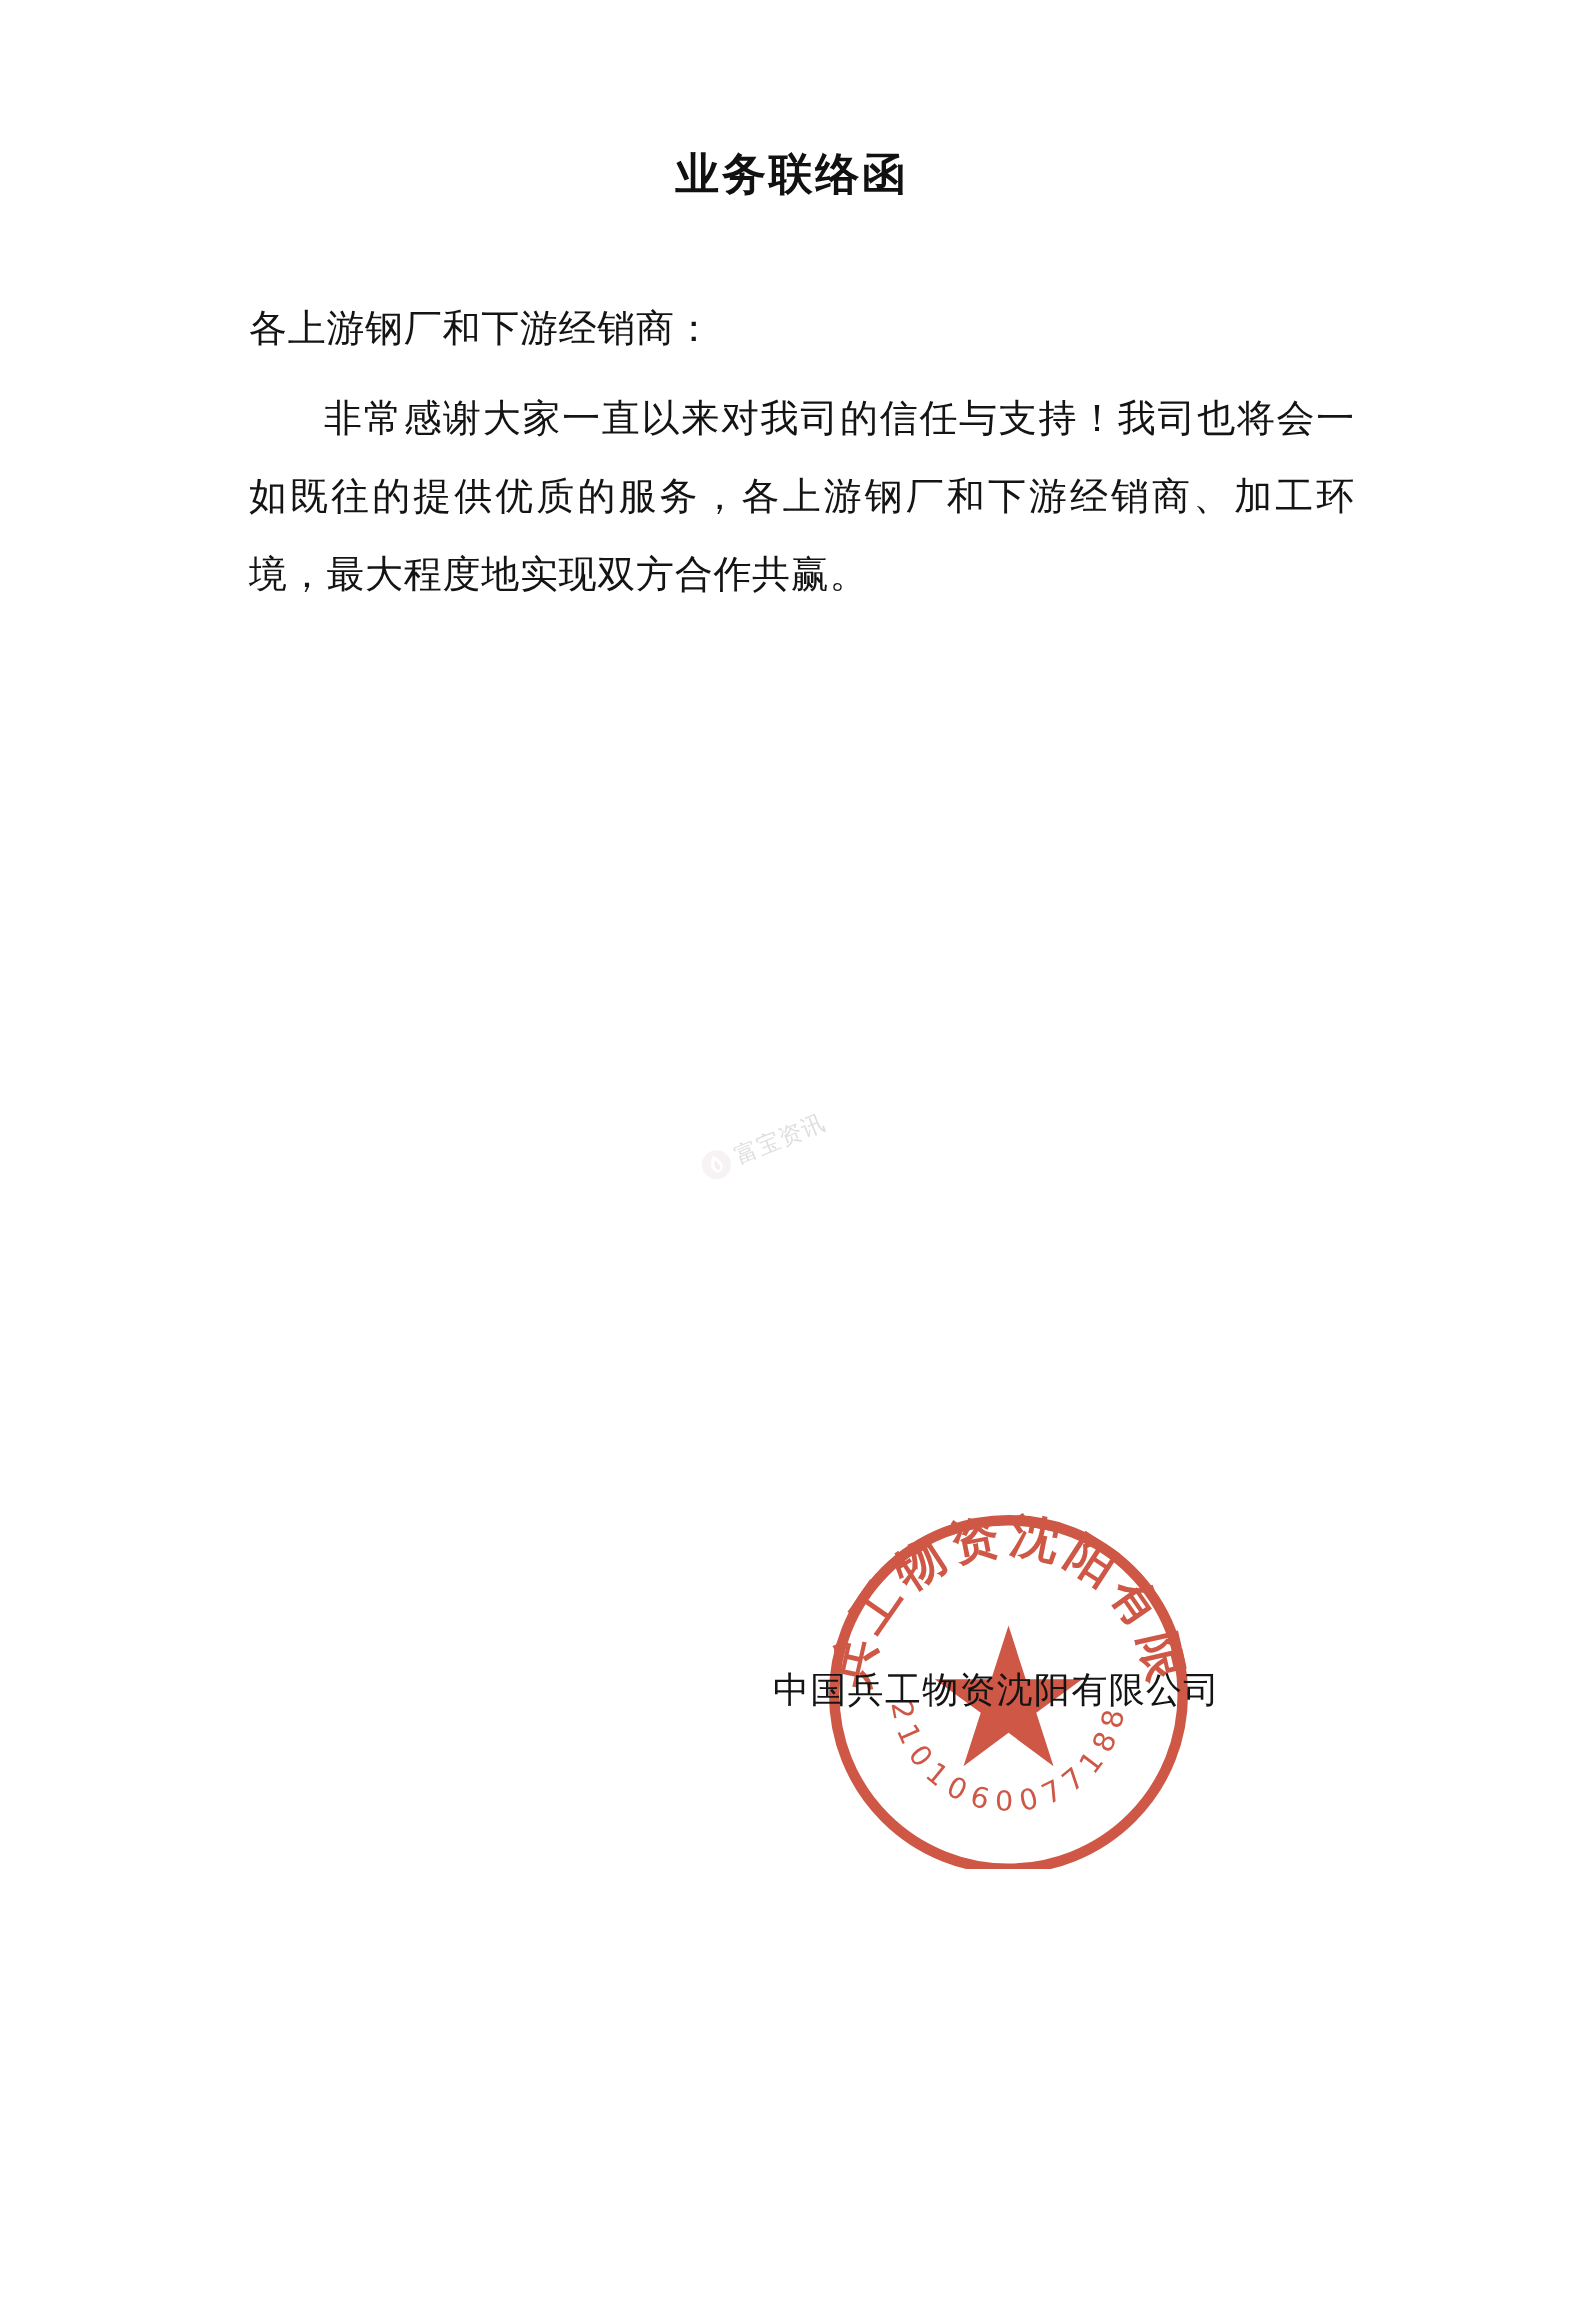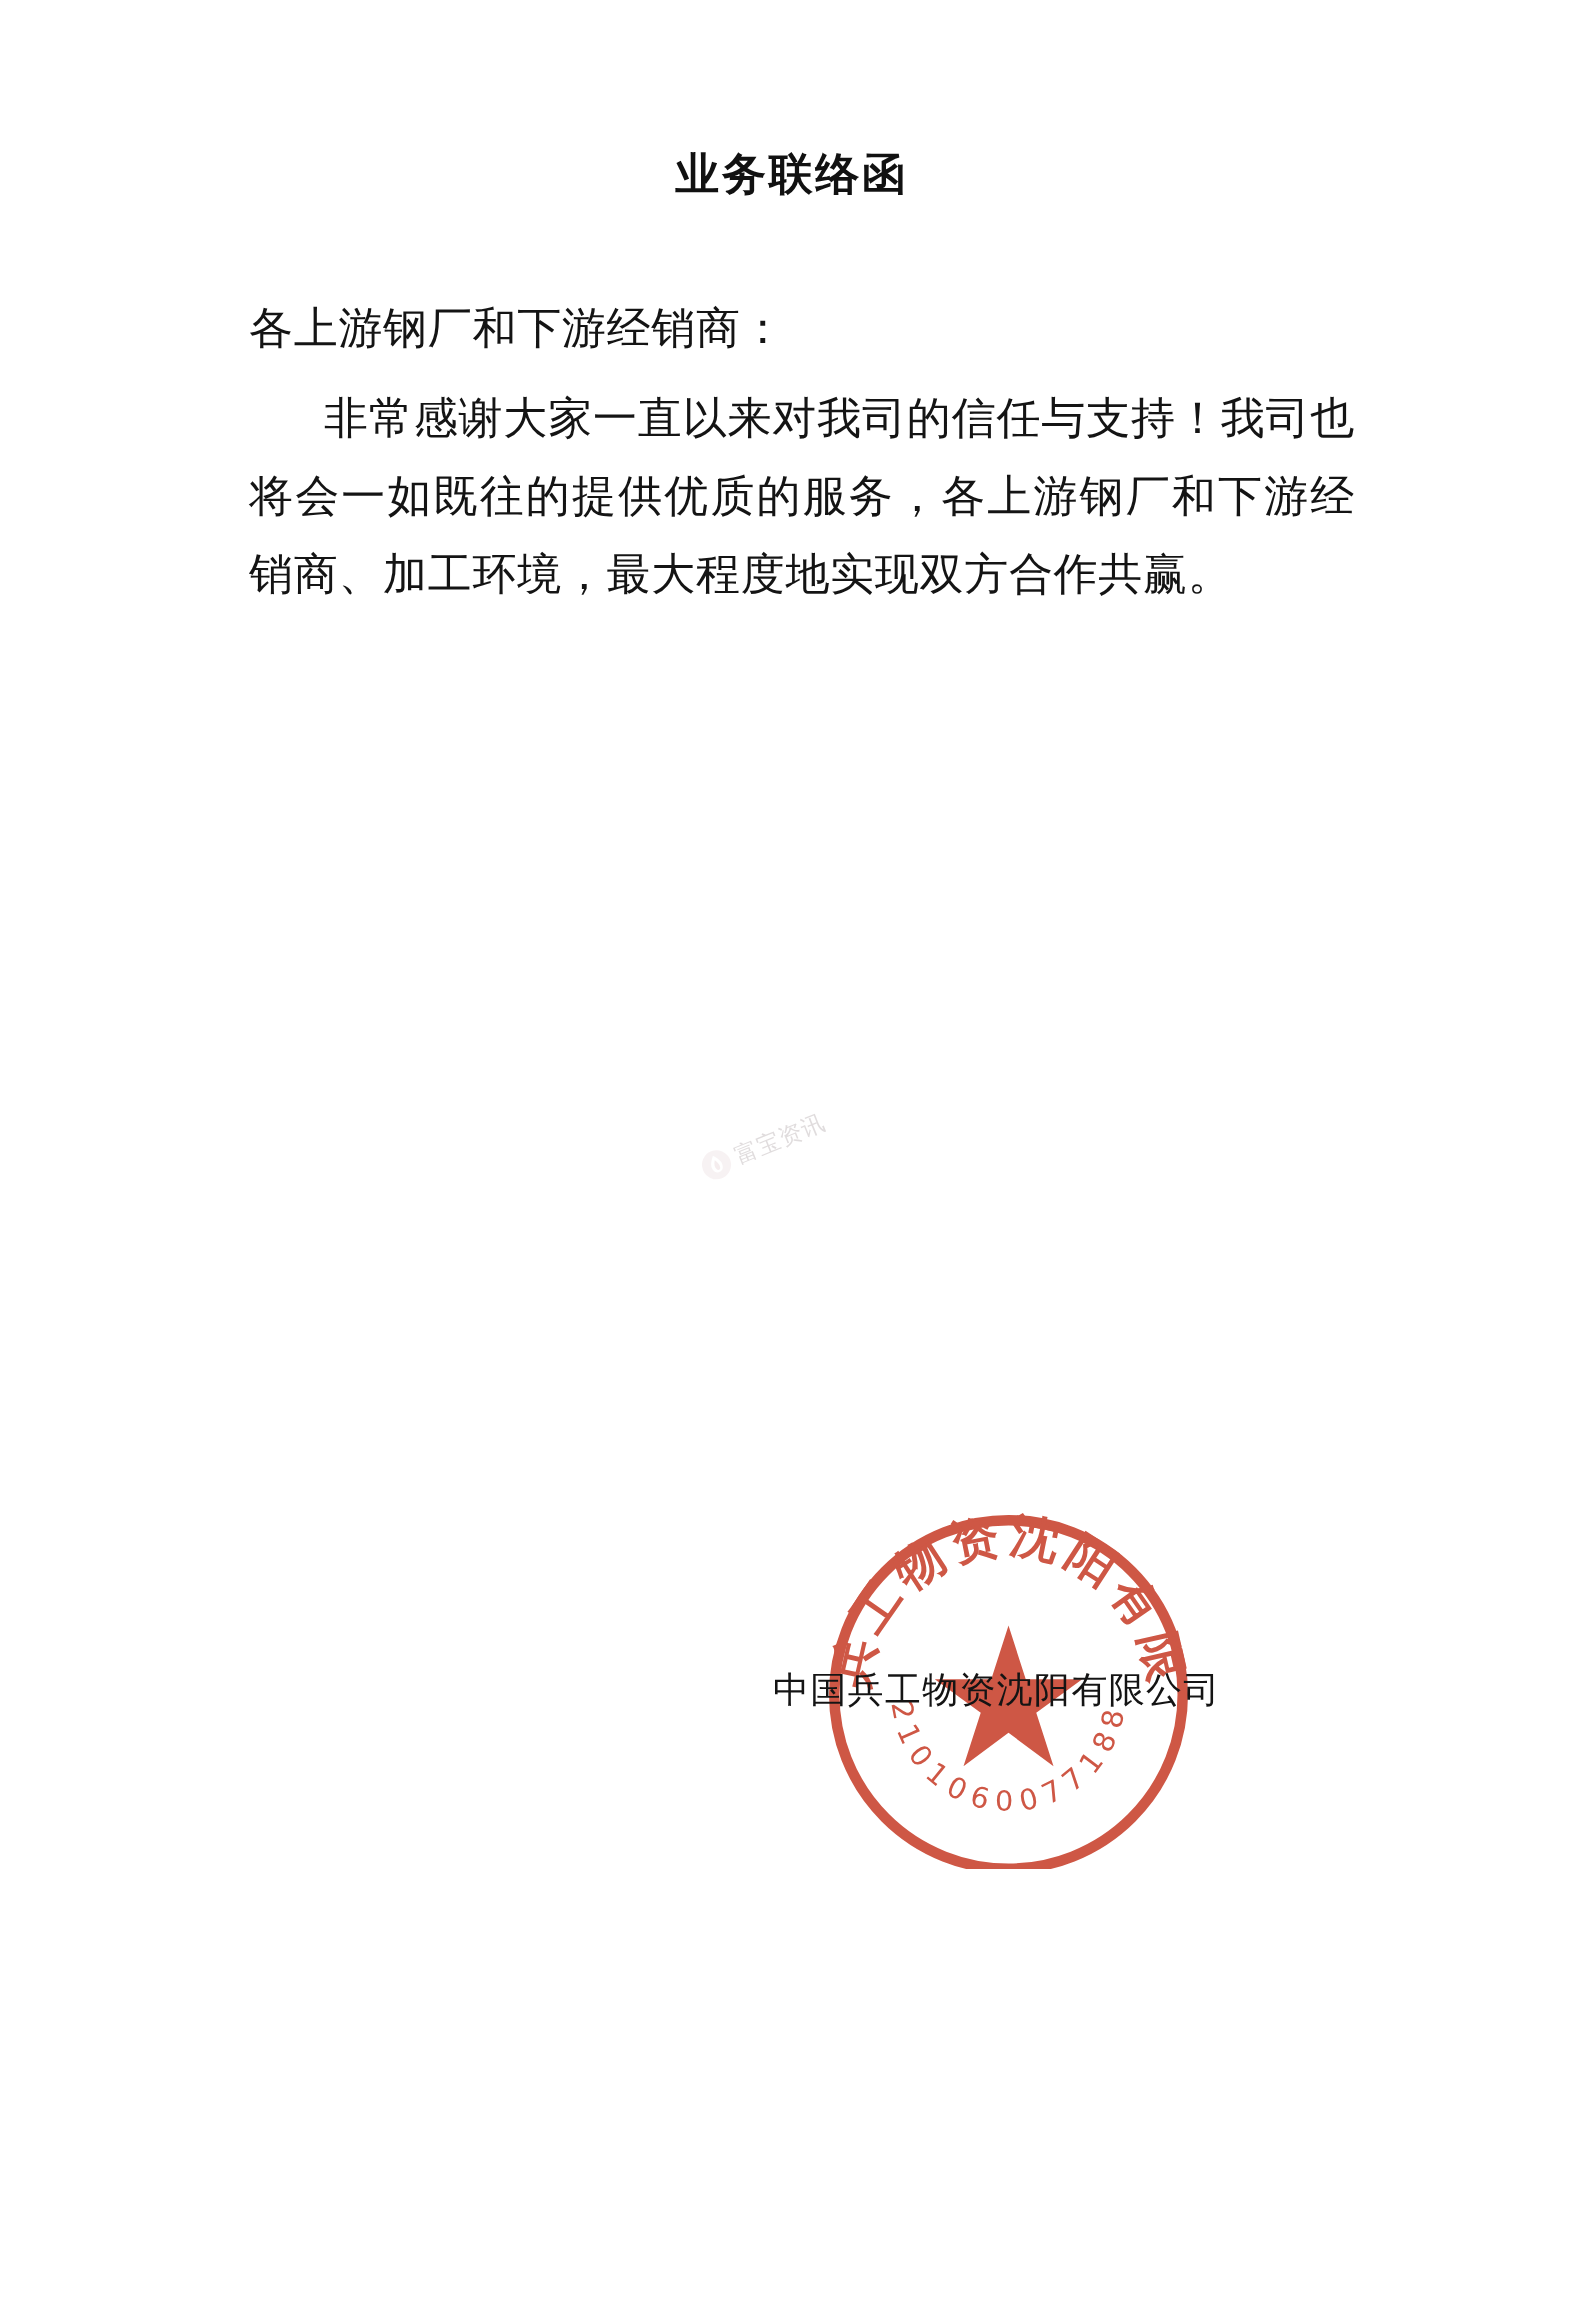--- a/index.html
+++ b/index.html
@@ -27,21 +27,21 @@
     letter-spacing: 2.7px;
     color: #111;
   }
   .body-block {
     position: absolute;
     top: 289px;
     left: 249px;
     width: 1106px;
   }
   .para {
-    font-size: 44px;
+    font-size: 38px;
     line-height: 78px;
     text-align: justify;
     text-justify: inter-ideograph;
     color: #141414;
     letter-spacing: 0.7px;
     margin: 0 0 9.4px 0;
   }
   .para.indent {
     text-indent: 75px;
   }

